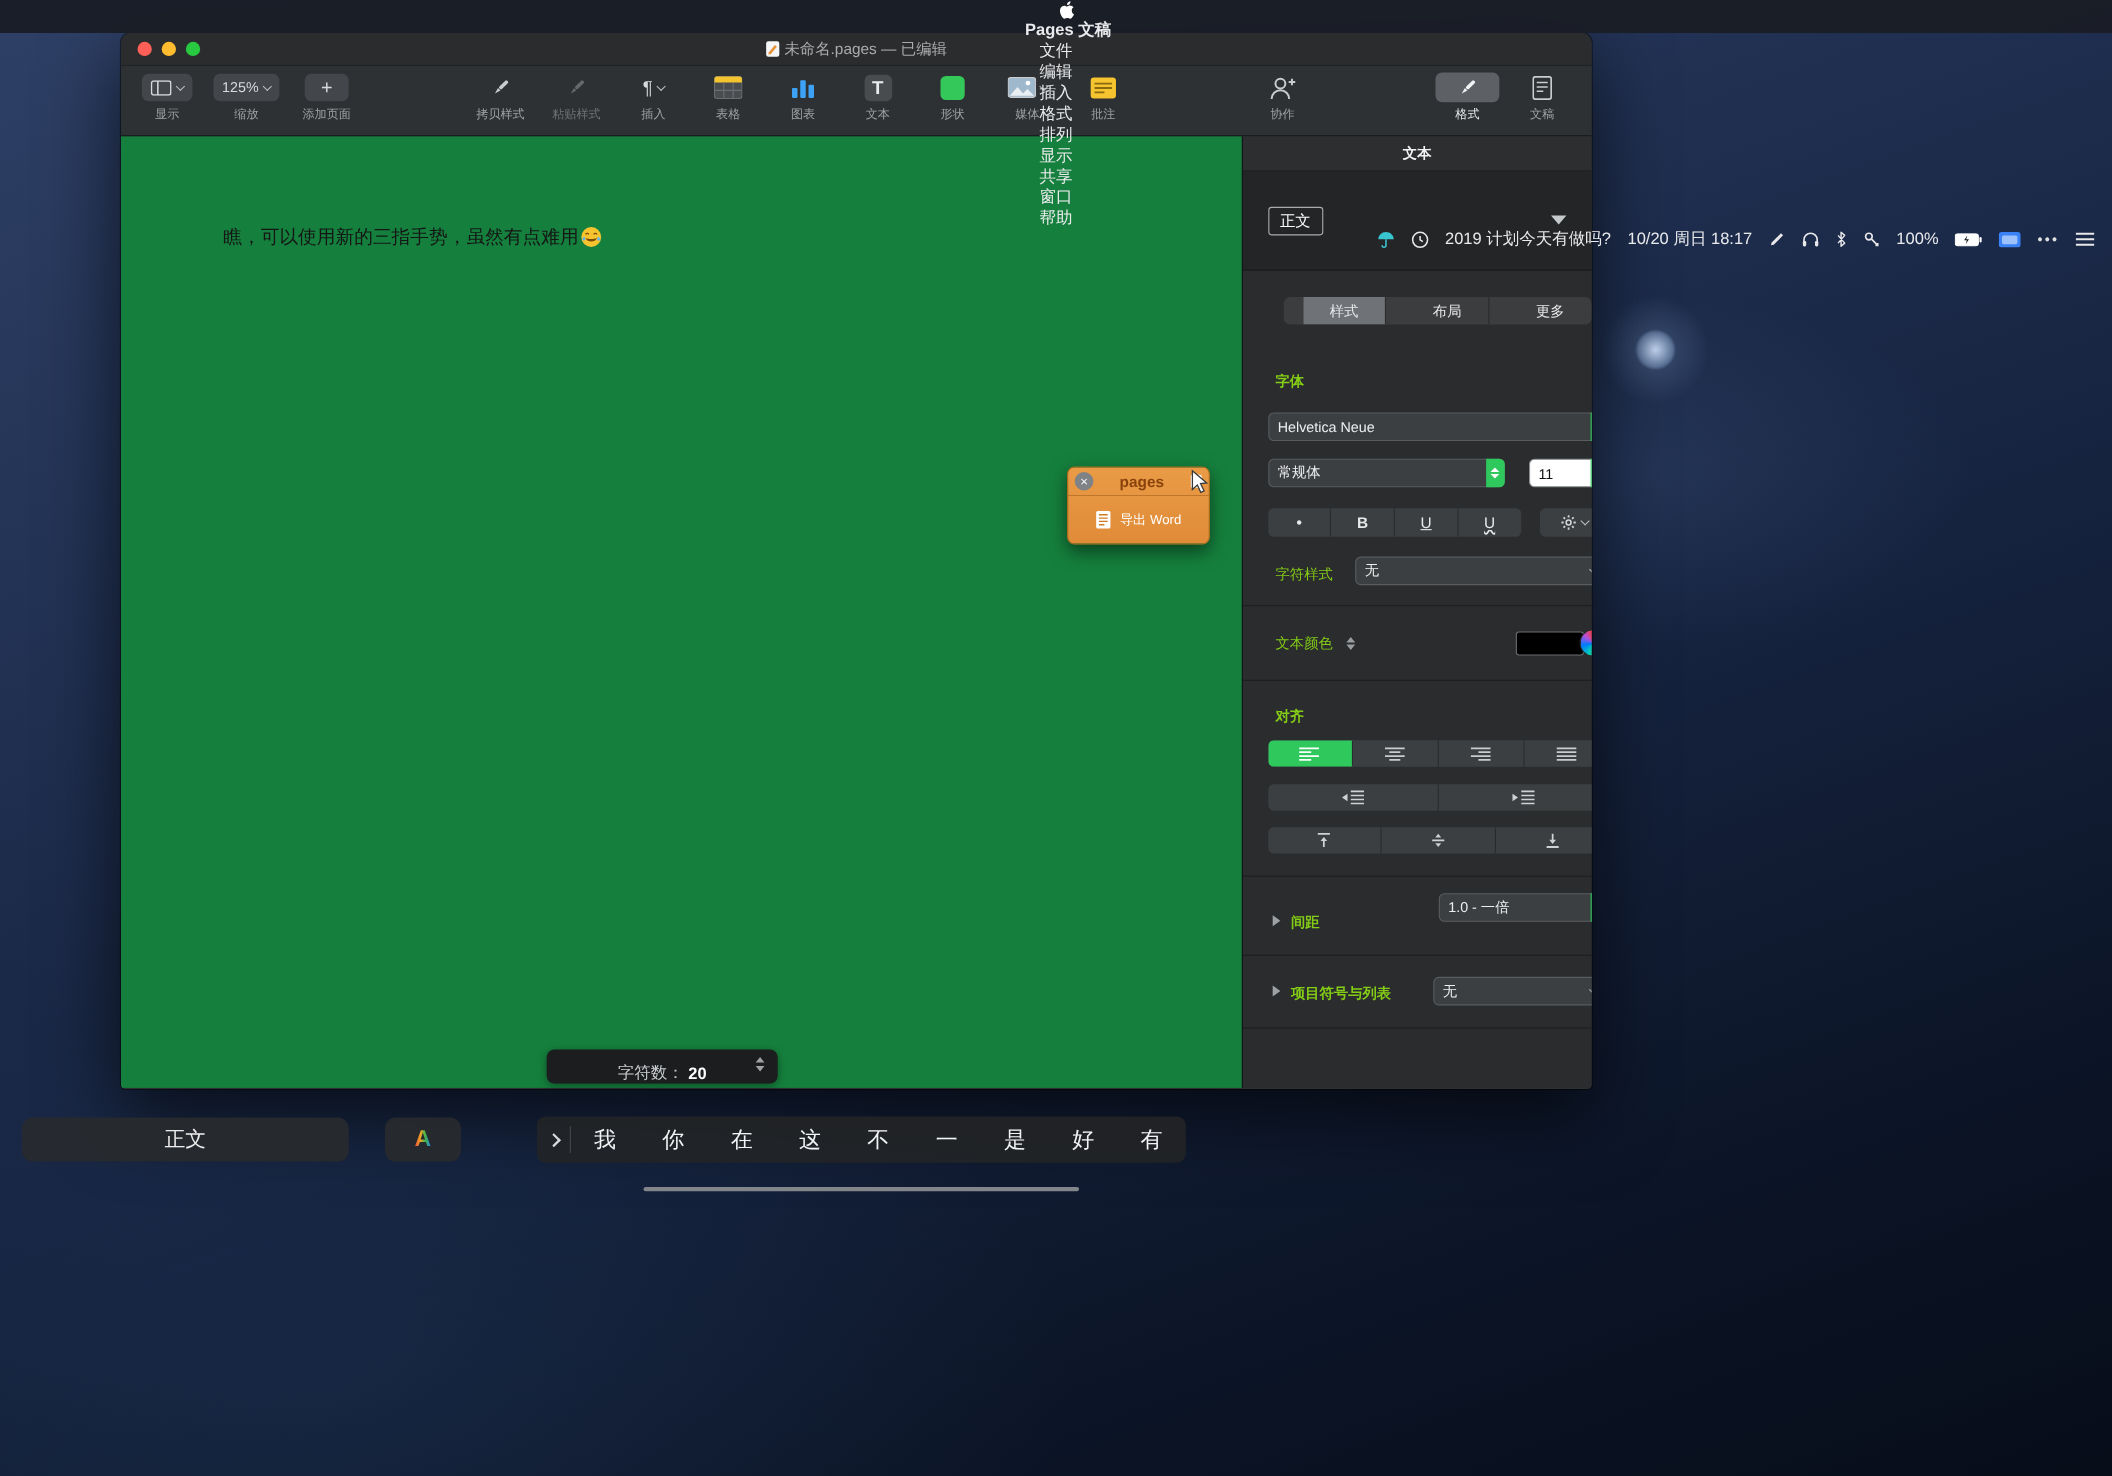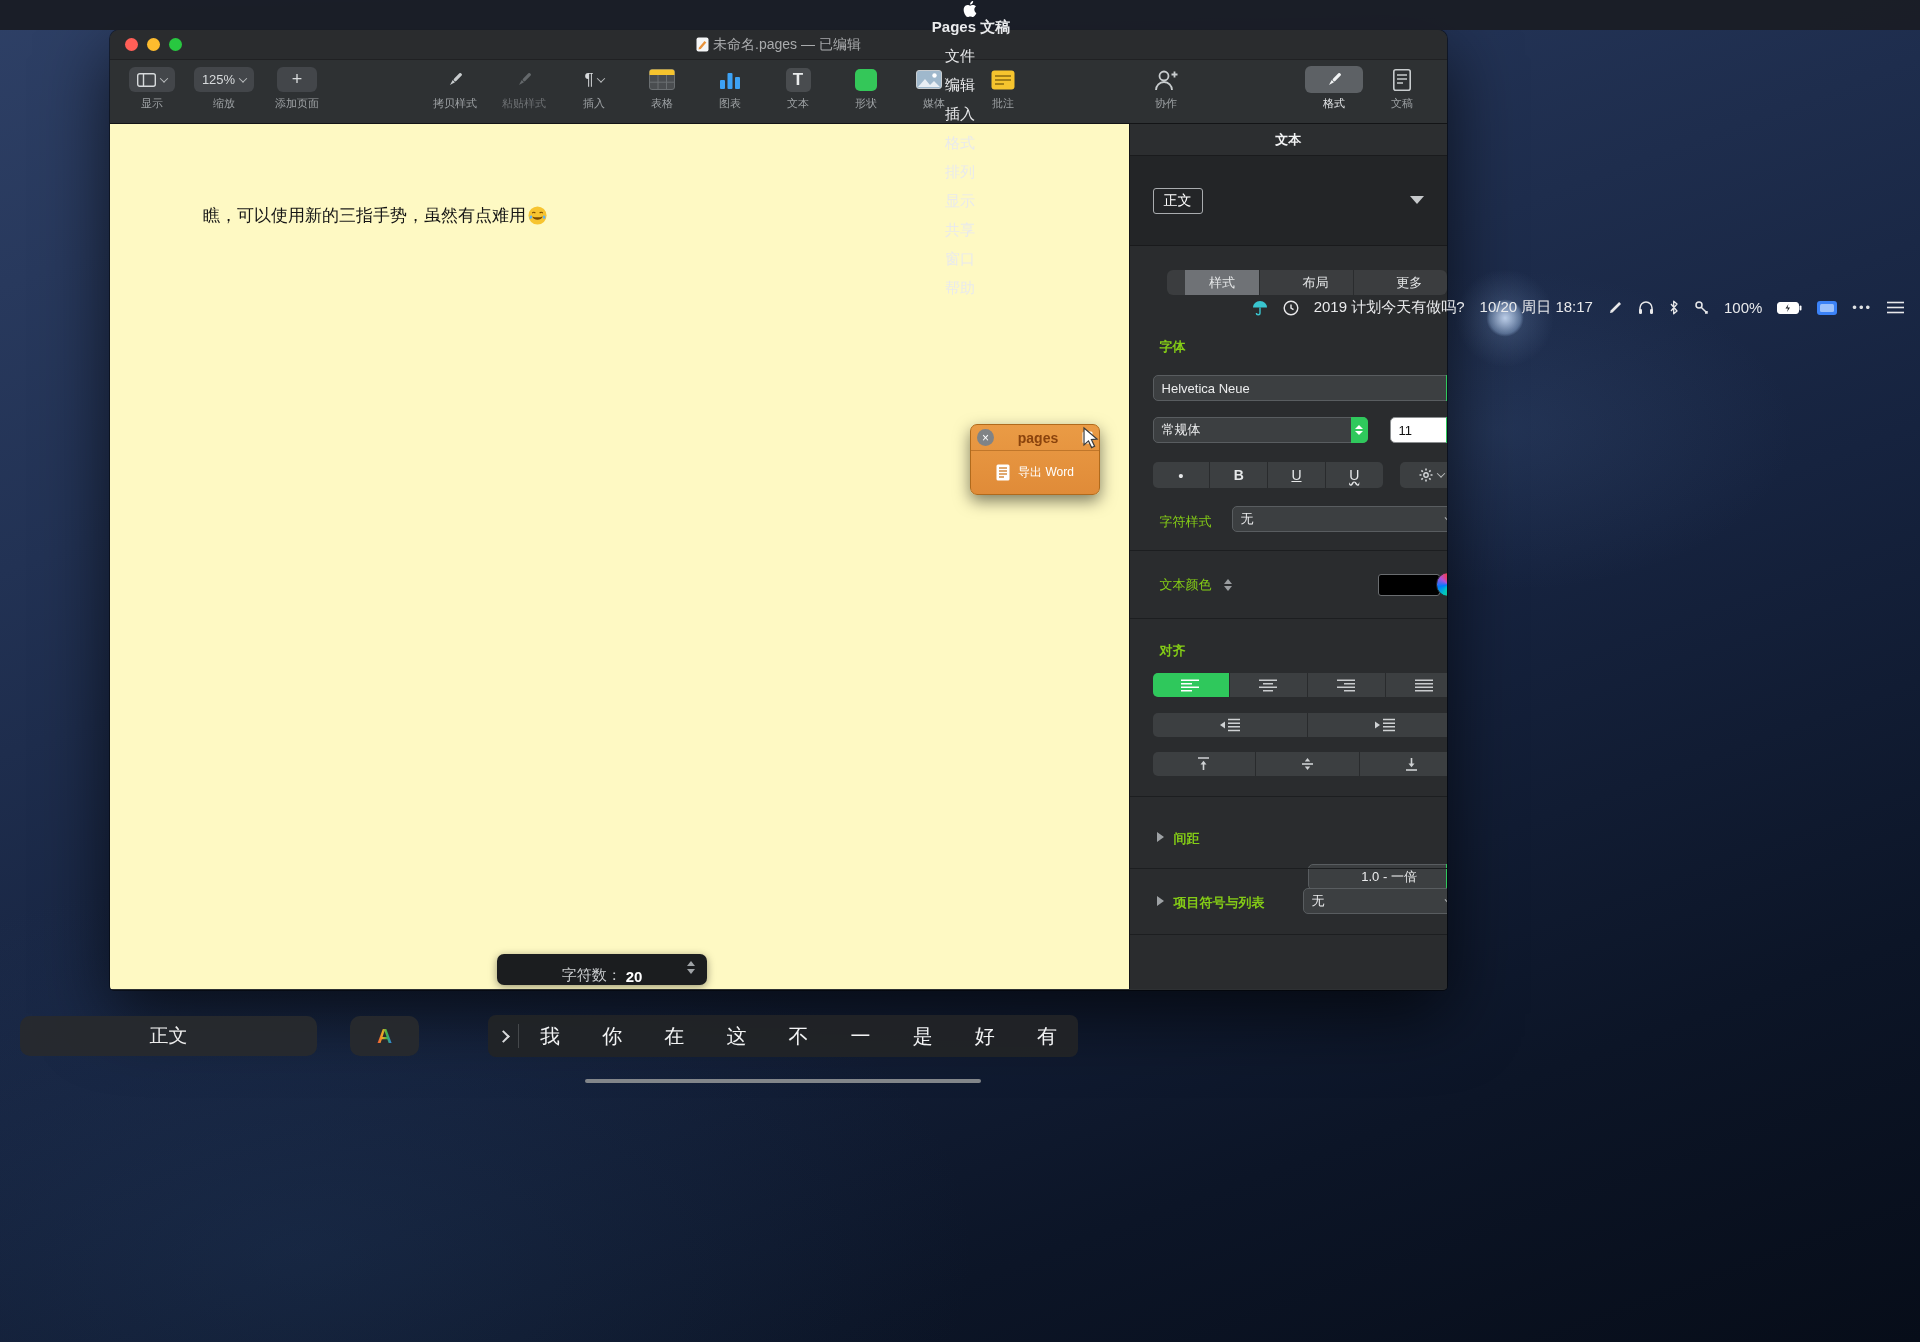--- a/index.html
+++ b/index.html
@@ -14,21 +14,21 @@
       radial-gradient(ellipse 900px 500px at 300px 1250px, rgba(40,70,110,.25), transparent 75%),
       linear-gradient(160deg,#2e4066 0%,#223254 28%,#16233f 55%,#0c1527 80%,#070d19 100%);
   }
   svg { display:block; }
 
   
   .menubar { position:absolute; top:0; left:0; width:1920px; height:30px;
     background:rgba(26,29,37,.96); display:flex; align-items:center; color:#e9eaec; font-size:15px; z-index:60;flex-direction:column; }
   .apple { margin-left:20px; display:flex; align-items:center; }
   .appname { font-weight:700; margin-left:22px; }
-  .mitem { padding:0 15px;margin-top:10px; }
+  .mitem { padding:0 15px; }
   .mitem:first-of-type { padding-left:30px; }
   .mright { margin-left:auto; display:flex; align-items:center; gap:15px; margin-right:16px; }
   .mright .txt { white-space:nowrap; }
   .dots { font-size:13px; letter-spacing:2px; color:#dfe1e3; }
 
   
   .window { position:absolute; left:110px; top:30px; width:1337px; height:960px;
     border-radius:9px 9px 4px 4px; overflow:hidden; background:#2e3133;
     box-shadow:0 24px 70px rgba(0,0,0,.65), 0 0 0 1px rgba(0,0,0,.45); z-index:10; }
   .titlebar { height:30px; background:#2a2c2e; display:flex; align-items:center; justify-content:center;
@@ -49,21 +49,21 @@
   .dimmed .tlabel { color:#6e7174; }
   .glyphT { color:#e9ebec; font-size:17px; font-weight:700; width:25px; height:24px; background:#494c4f;
     border-radius:5px; display:flex; align-items:center; justify-content:center; }
   .glyphP { color:#d7dadc; font-size:17px; }
   .shape-tile { width:22px; height:22px; border-radius:5px; background:#34c759; }
   .chev-s { width:6px; height:6px; border-right:1.5px solid #b9bcbe; border-bottom:1.5px solid #b9bcbe;
     transform:rotate(45deg) translate(-1px,-1px); display:inline-block; }
 
   
   .content { display:flex; height:865px; }
-  .docarea { width:1136px; background:#fef9c3; position:relative; }
+  .docarea { width:1136px; background:#15803d; position:relative; }
   .bodytext { position:absolute; left:93px; top:80px; font-size:17px; color:#151515;
     display:flex; align-items:center; gap:2px; }
   .charcount { position:absolute; left:387px; top:830px; width:210px; height:31px; background:#1b1d1f;
     border-radius:7px; display:flex; align-items:flex-end; justify-content:center; gap:4px;
     color:#c9ccce; font-size:15px; box-shadow:0 2px 8px rgba(0,0,0,.4); }
   .charcount b { color:#fff; }
   .cc-step { position:absolute; right:12px; top:7px; display:flex; flex-direction:column; gap:3px; }
   .cs-up { width:0; height:0; border-left:4px solid transparent; border-right:4px solid transparent; border-bottom:5px solid #9fa3a6; }
   .cs-dn { width:0; height:0; border-left:4px solid transparent; border-right:4px solid transparent; border-top:5px solid #9fa3a6; }
 
@@ -608,21 +608,21 @@
               <line x1="6.5" y1="1" x2="6.5" y2="8" stroke="#cfd2d4" stroke-width="1.6"></line>
               <path d="M3.5 6.5l3 3.7 3-3.7z" fill="#cfd2d4"></path>
             </svg>
         </div>
       </div>
 
       <div class="sb-div" style="top:672px;"></div>
 
       <span class="disc" style="left:27px; top:708px;"></span>
       <div class="sb-lbl" style="left:44px; top:706px;">间距</div>
-      <div class="field" style="left:178px; top:740px; width:155px;justify-content:center;">
+      <div class="field" style="left:178px; top:688px; width:155px;">
         <span>1.0 - 一倍</span>
         <span class="stepper">
             <i class="st-up"></i>
             <i class="st-dn"></i>
           </span>
       </div>
 
       <div class="sb-div" style="top:744px;"></div>
 
       <span class="disc" style="left:27px; top:772px;"></span>

